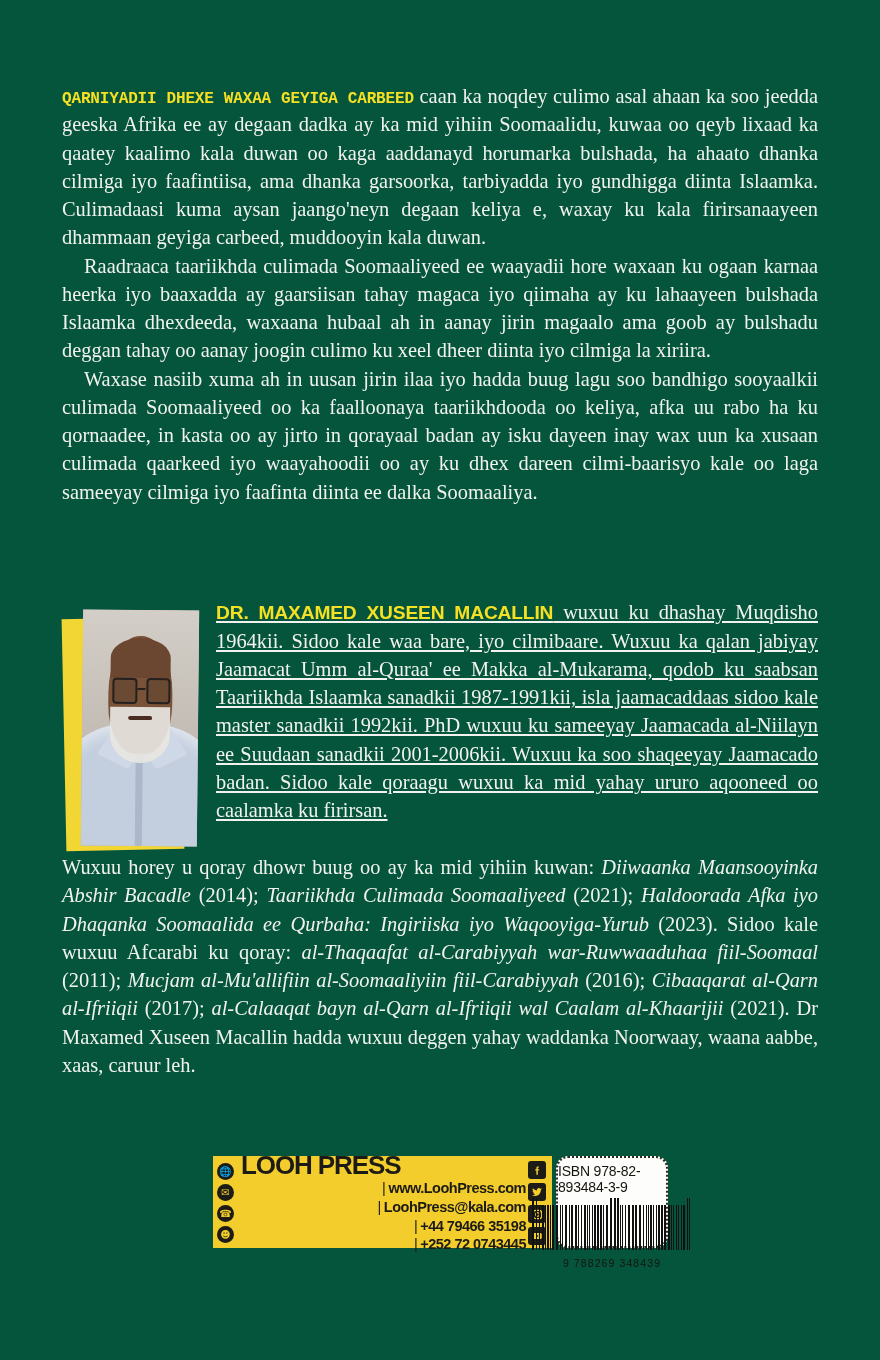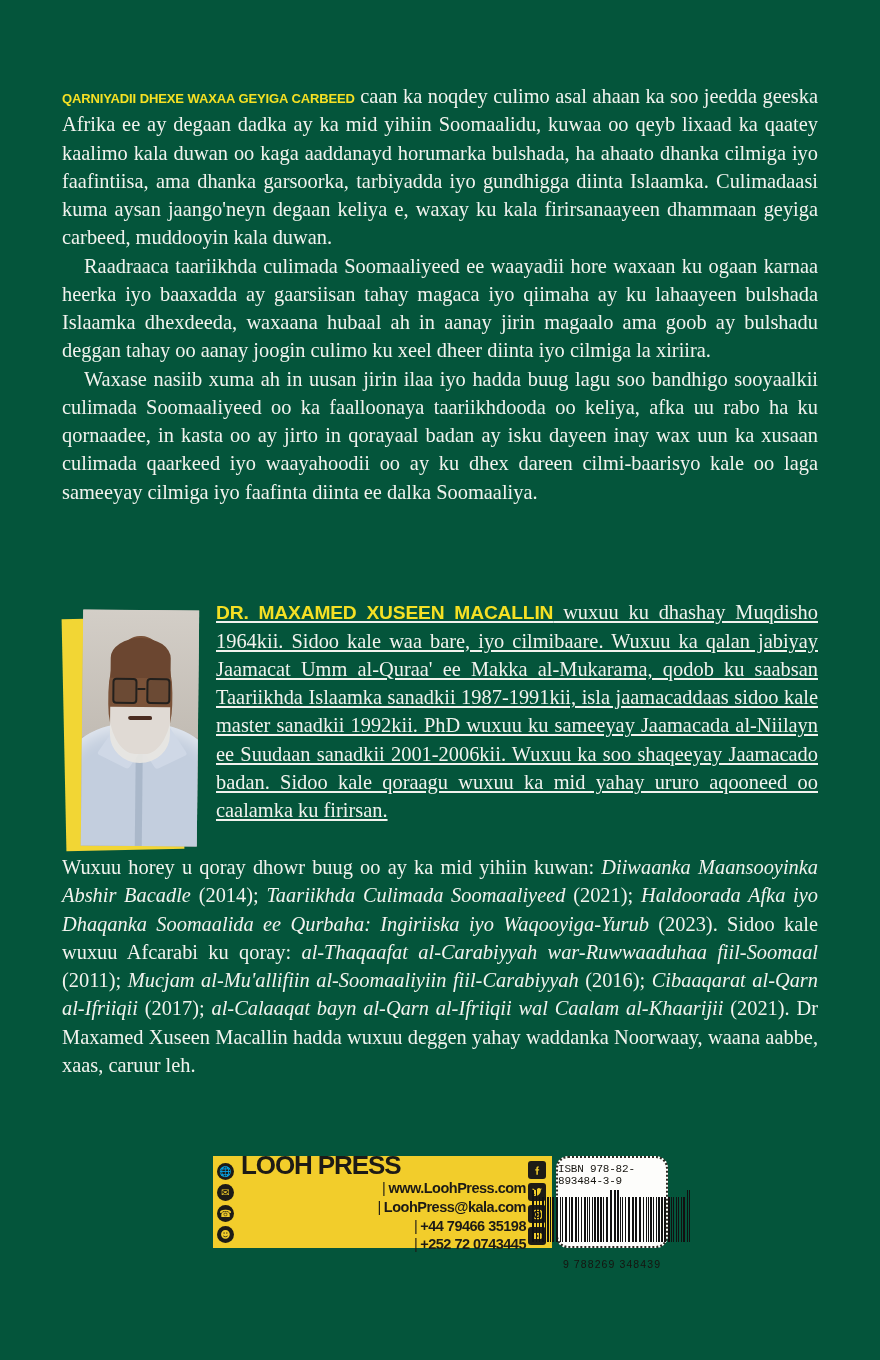--- a/index.html
+++ b/index.html
@@ -26,23 +26,23 @@
     color: #f2f3ee;
     font-size: 20.4px;
     line-height: 1.385;
     text-align: justify;
     text-justify: inter-word;
   }
   .blurb p { margin: 0; }
   .blurb p.indent { text-indent: 22px; }
   .title-lead {
     color: #f5e024;
-    font-family: Liberation Sans, sans-serif;
+    font-family: Liberation Mono, monospace;
     font-weight: bold;
-    font-size: 13px;
+    font-size: 16px;
     letter-spacing: -0.15px;
   }
 
   
   .bio-wrap {
     position: absolute;
     left: 62px;
     top: 598px;
     width: 756px;
     color: #f2f3ee;
@@ -232,30 +232,30 @@
     width: 112px;
     background: #fdfdfb;
     border-radius: 12px;
     border: 2px dotted #2d2a22;
     margin-left: 4px;
     display: flex; flex-direction: column;
     align-items: center; justify-content: flex-start;
     padding-top: 5px;
   }
   .isbn-text {
-    font-family: Liberation Mono, monospace;
-    font-size: 11px; color: #16140f; letter-spacing: -0.2px;
+    font-family: Liberation Sans, sans-serif;
+    font-size: 14px; color: #16140f; letter-spacing: -0.2px;
     margin-bottom: 3px;
   }
   .bars { display:flex; align-items:flex-end; height: 52px; }
   .bars i { display:block; background:#111; margin-right:1px; }
   .barnum {
     font-family: "Liberation Sans", "DejaVu Sans", sans-serif;
     font-size: 10.5px; color:#16140f; letter-spacing: 1.1px;
-    margin-top: 16px;
+    margin-top: 7px;
   }
   .imprint {
     position: absolute;
     left: 0; right: 0;
     top: 1253px;
     text-align: center;
     color: #f2f3ee;
     font-size: 17px;
     font-family: "Liberation Serif", "DejaVu Serif", serif;
     font-weight: bold;

